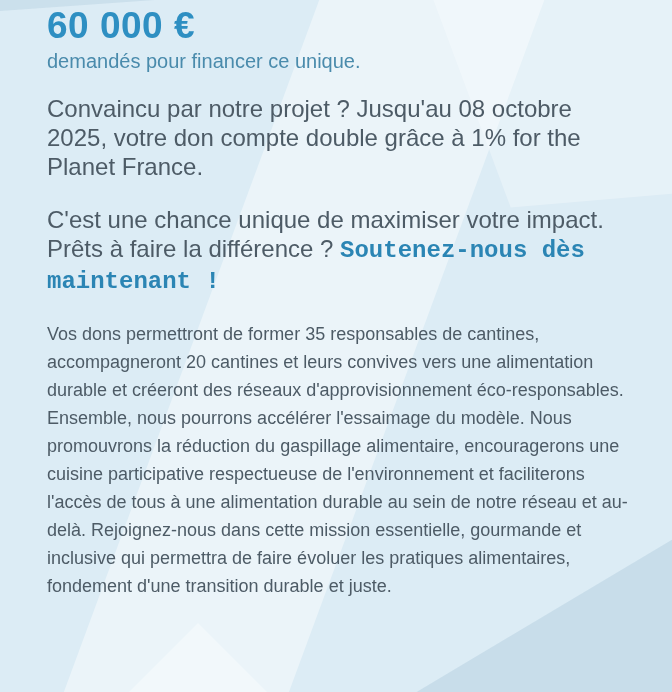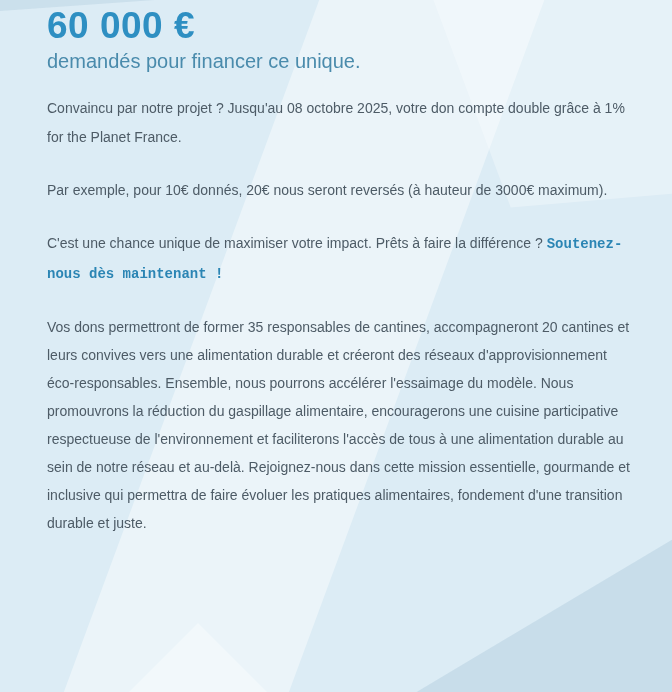--- a/index.html
+++ b/index.html
@@ -66,42 +66,42 @@
     color: var(--accent-blue);
   }
   .amount-subtitle {
     font-size: 20px;
     line-height: 26px;
     color: var(--subtitle-blue);
     margin-top: 2px;
     margin-bottom: 20px;
   }
   p.body-text {
-    font-size: 14px;
+    font-size: 24px;
     line-height: 29px;
     color: var(--body-text);
     margin-bottom: 24px;
   }
   .cta-link {
     font-weight: 700;
     color: var(--link-blue);
     text-decoration: none;
     cursor: pointer;
     font-family: Liberation Mono, monospace;
   }
   h2.section-heading {
     font-size: 24px;
     line-height: 30px;
     font-weight: 800;
     color: var(--heading-navy);
     margin-top: 31px;
     margin-bottom: 29px;
   }
   p.usage-text {
-    font-size: 14px;
+    font-size: 18px;
     line-height: 28px;
     color: var(--body-text);
     margin-bottom: 0;
   }
 </style>
 </head>
 <body>
 
 <div class="page">
 
@@ -112,21 +112,20 @@
   <div class="bg-shape bg-chevron"></div>
 
   <div class="content">
 
     <div class="amount">60 000 €</div>
 
     <div class="amount-subtitle">demandés pour financer ce unique.</div>
 
     <p class="body-text">Convaincu par notre projet ? Jusqu'au 08 octobre 2025, votre don compte double grâce à 1% for the Planet France.</p>
 
-    <p class="body-text">Par exemple, pour 10€ donnés, 20€ nous seront reversés (à hauteur de 3000€ maximum).</p>
 
     <p class="body-text"><span>C'est une chance unique de maximiser votre impact. Prêts à faire la différence ? </span><a class="cta-link">Soutenez-nous dès maintenant !</a></p>
 
 
     <p class="usage-text">Vos dons permettront de former 35 responsables de cantines, accompagneront 20 cantines et leurs convives vers une alimentation durable et créeront des réseaux d'approvisionnement éco-responsables. Ensemble, nous pourrons accélérer l'essaimage du modèle. Nous promouvrons la réduction du gaspillage alimentaire, encouragerons une cuisine participative respectueuse de l'environnement et faciliterons l'accès de tous à une alimentation durable au sein de notre réseau et au-delà. Rejoignez-nous dans cette mission essentielle, gourmande et inclusive qui permettra de faire évoluer les pratiques alimentaires, fondement d'une transition durable et juste.</p>
 
   </div>
 </div>
 
 </body></html>

